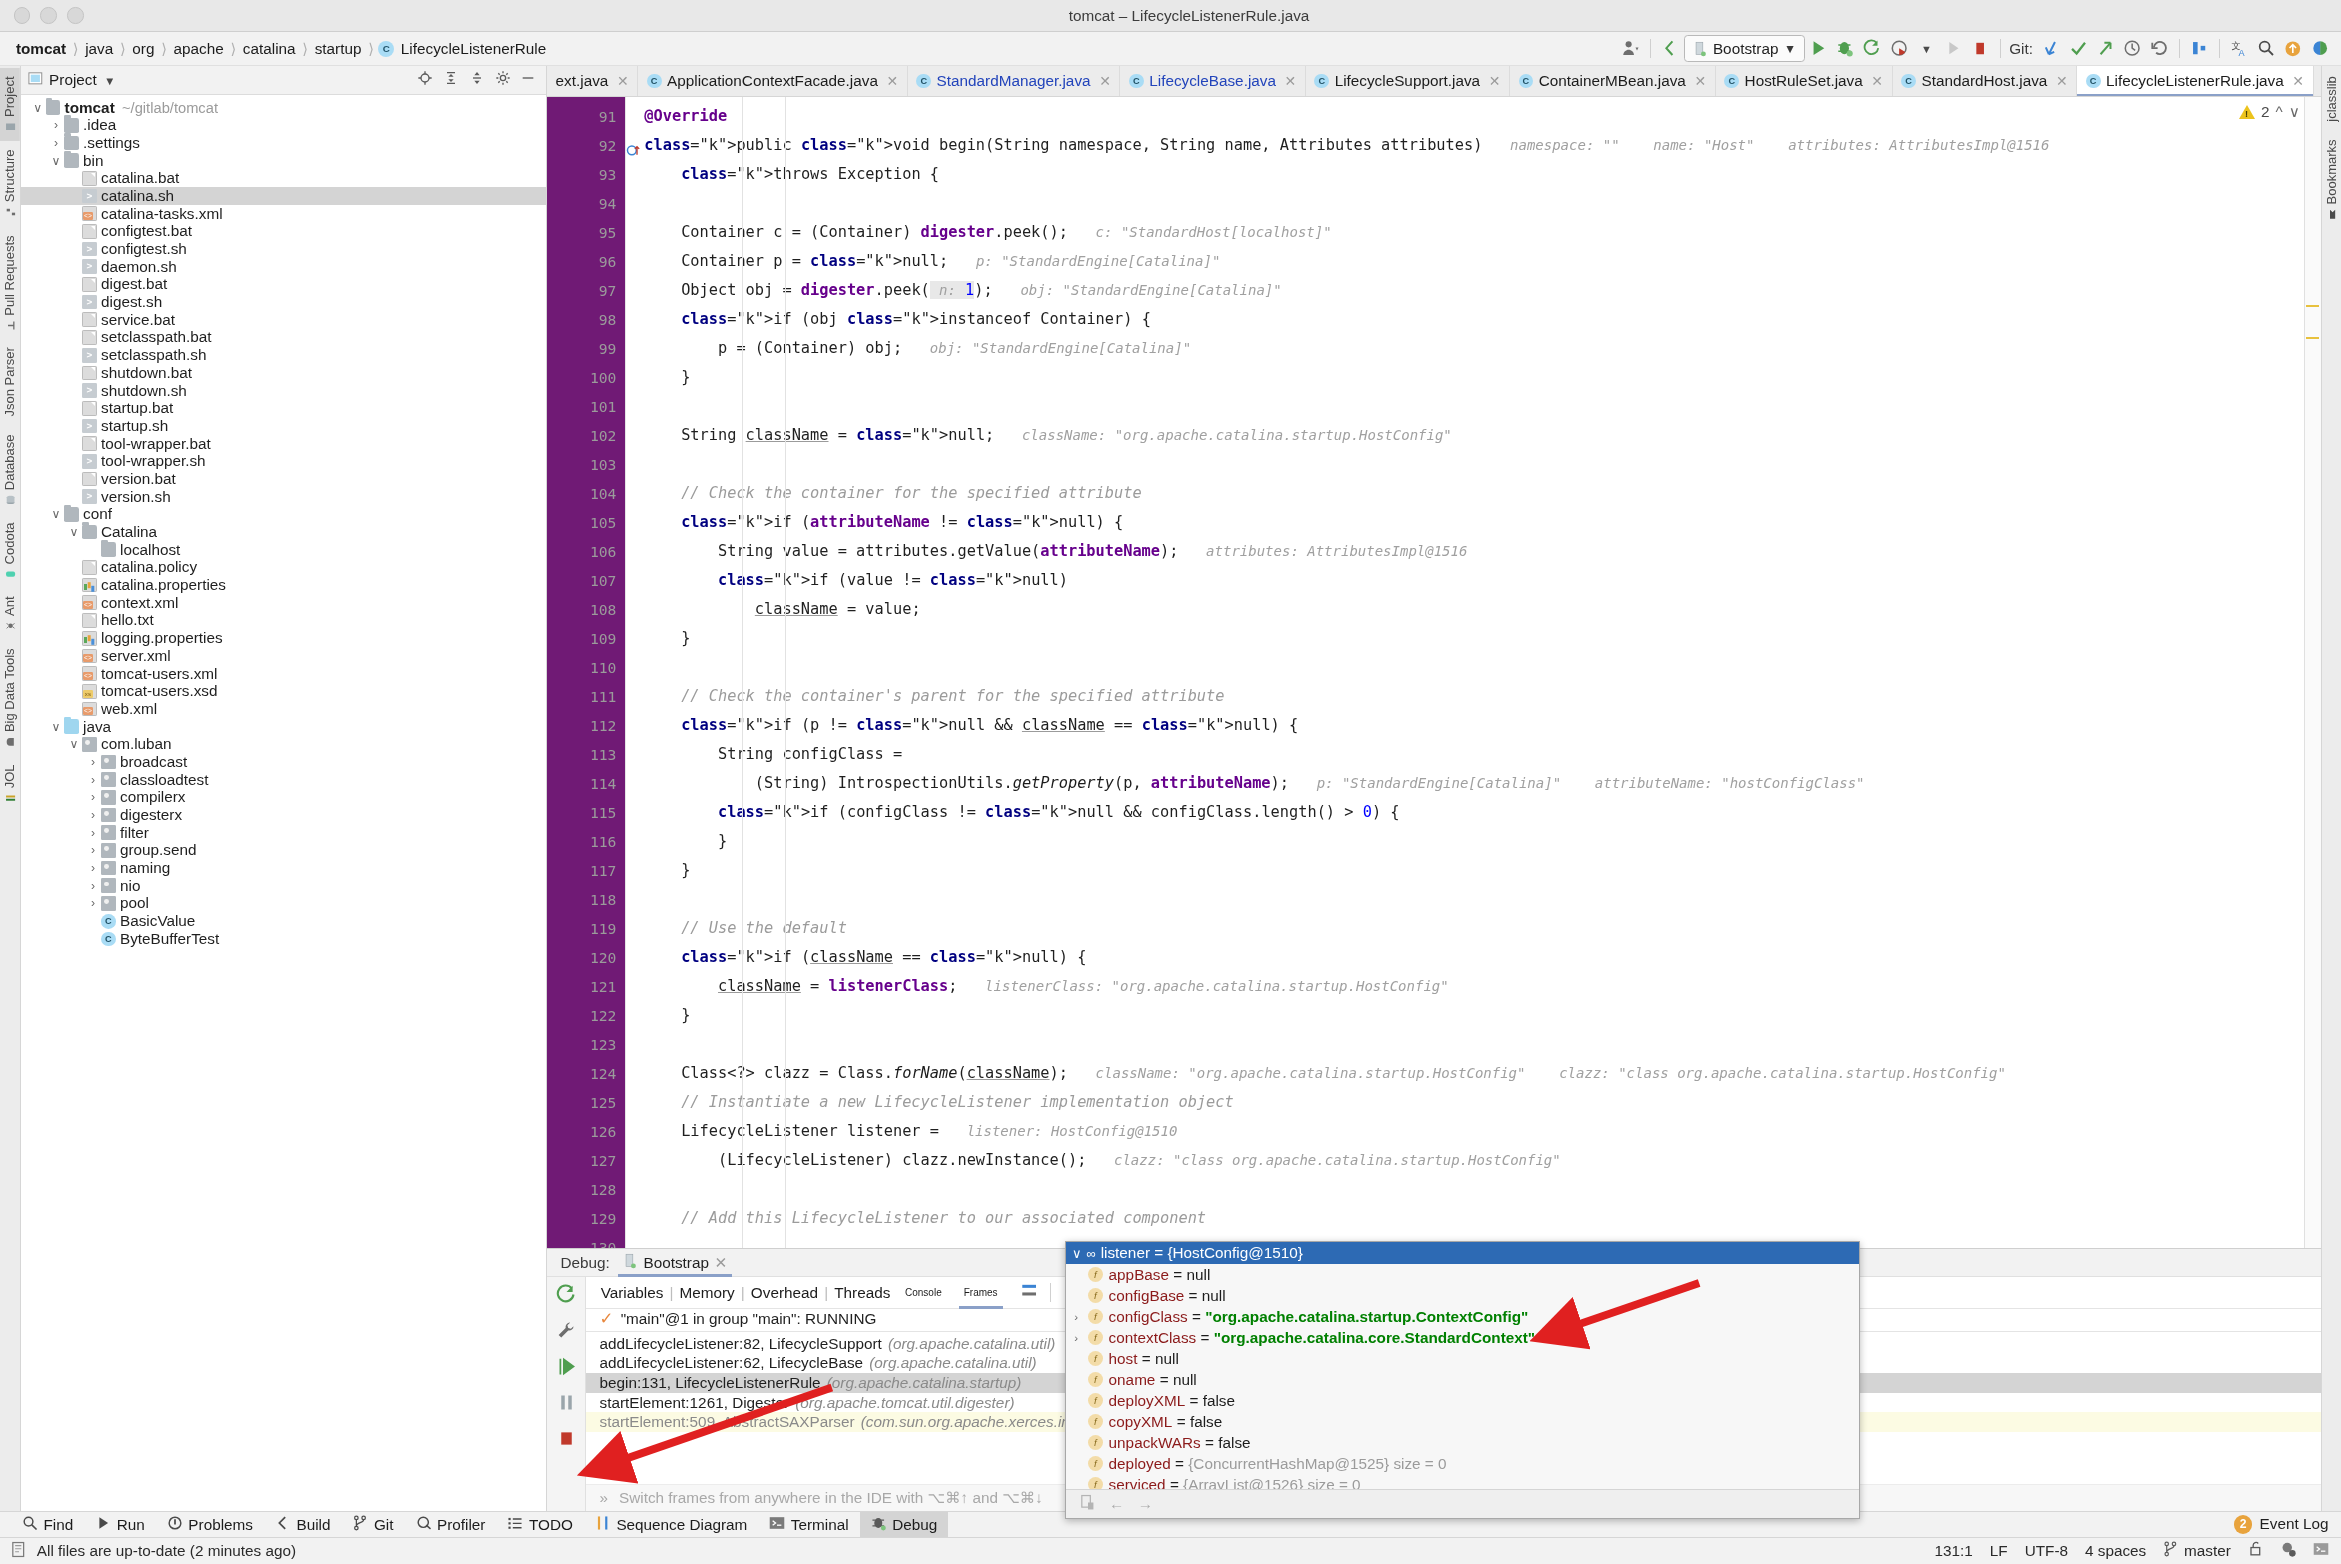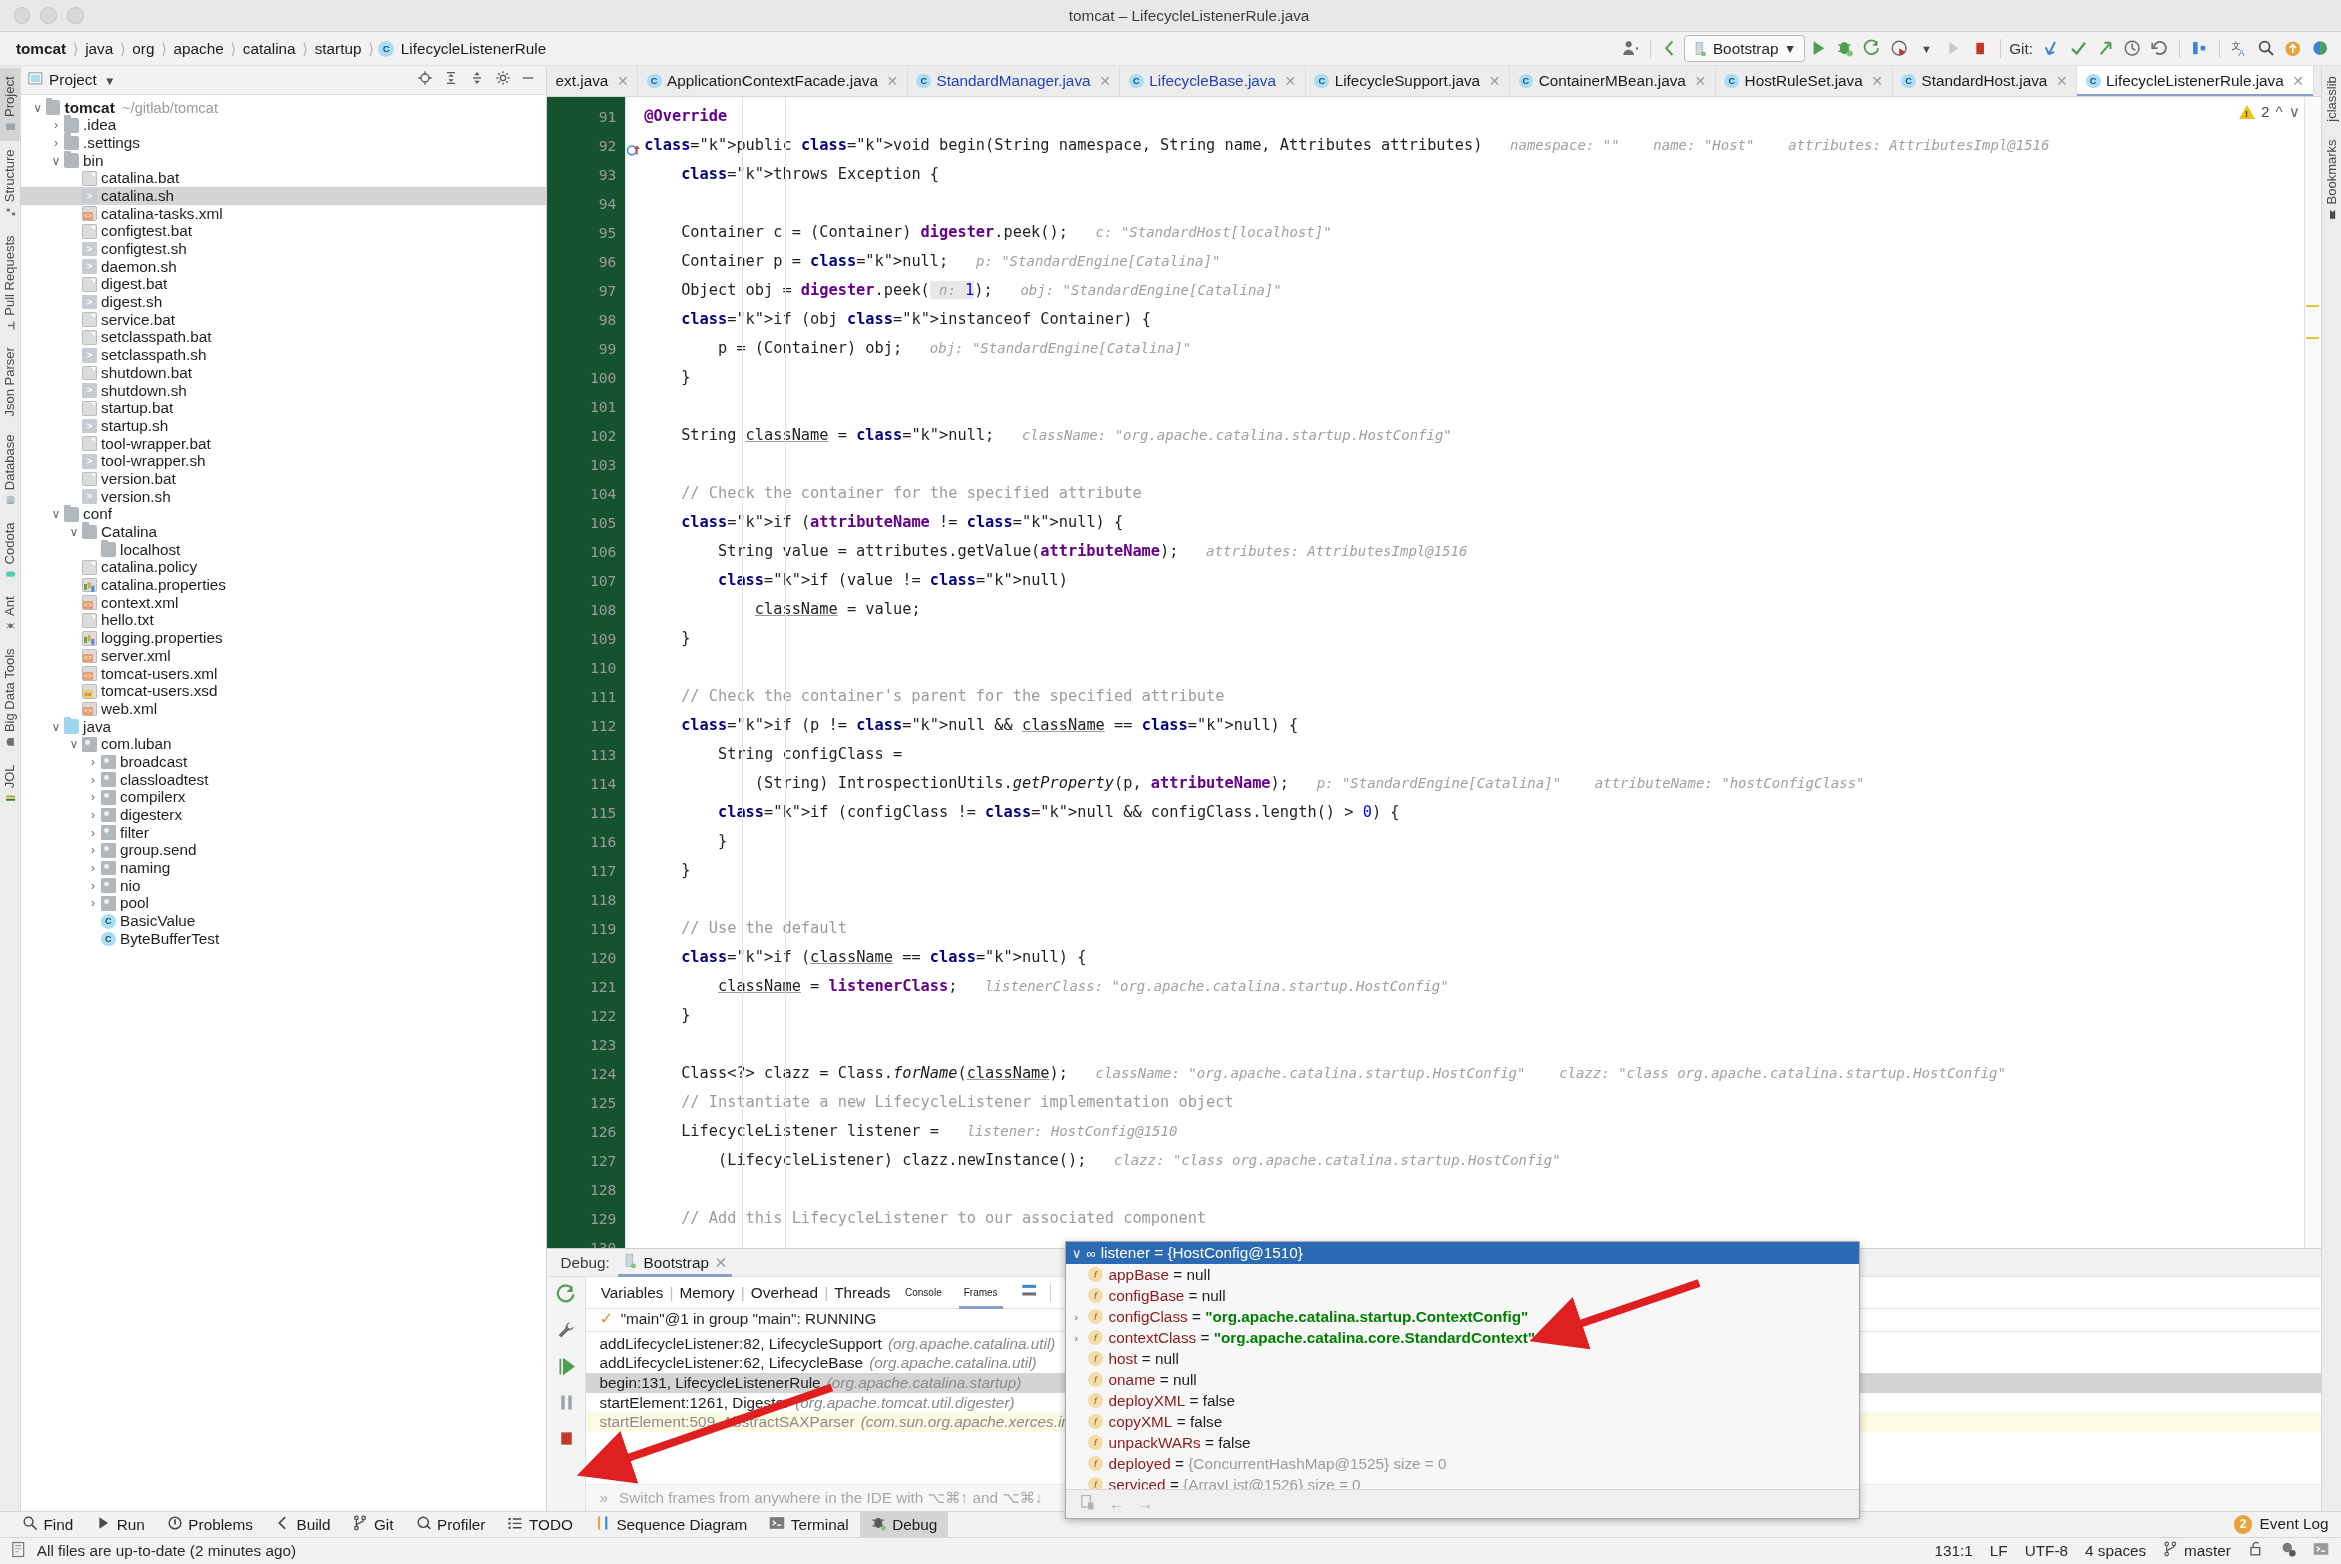--- a/index.html
+++ b/index.html
@@ -122,37 +122,37 @@
     border-right:0.6px solid #dcdcdc;
   }
   .etab.blue { color:#2244bb; }
   .etab.active { background:#ffffff; }
   .etab.active::after{content:"";position:absolute;left:0;right:0;bottom:0;height:2.4px;background:#8aa0c8;}
   .etab .x { color:#9b9b9b; font-size:14px; margin-left:3.1px; }
   .tabbar-right { margin-left:auto; display:flex; align-items:center; gap:11px; padding:0 9.8px; background:#ececec;}
 
   .editor-body { flex:1; display:flex; min-height:0; position:relative; overflow:hidden; }
   .gutter {
-    width:79px; flex:0 0 79px; background:#14532d; border-right:0.6px solid #e4e4e4;
+    width:79px; flex:0 0 79px; background:#701a75; border-right:0.6px solid #e4e4e4;
     padding-top:4.9px; text-align:right; position:relative;
   }
   .gline {
     height:29px; line-height:29px; padding-right:8.6px;
     font-family:"DejaVu Sans Mono", monospace; font-size:14.7px; color:#9b9b9b;
     position:relative;
   }
   .gmark { position:absolute; right:-16px; top:6.7px; }
 
   .code {
     flex:1; position:relative; overflow:hidden; padding-top:4.9px;
     font-family:"DejaVu Sans Mono", monospace; font-size:15.3px;
   }
   .cl { height:29px; line-height:29px; white-space:pre; padding-left:18.3px; }
   .k { color:#000080; font-weight:bold; }
-  .cmt { color:#9b9b9b; }
+  .cmt { color:#9b9b9b; font-style:italic; }
   .hint { color:#a0a0a0; font-style:italic; font-size:14px; }
   .fld { color:#66008c; font-weight:bold; }
   .mth { color:#1c1c1c; font-style:italic; }
   .num { color:#0000ff; }
   .uline { text-decoration:underline; text-decoration-color:#9b9b9b; }
   .arghl { background:#e8e8e8; }
 
   .errstripe {
     width:17px;flex:0 0 17px;background:#fafafa;border-left:0.6px solid #e0e0e0;position:relative;
   }

